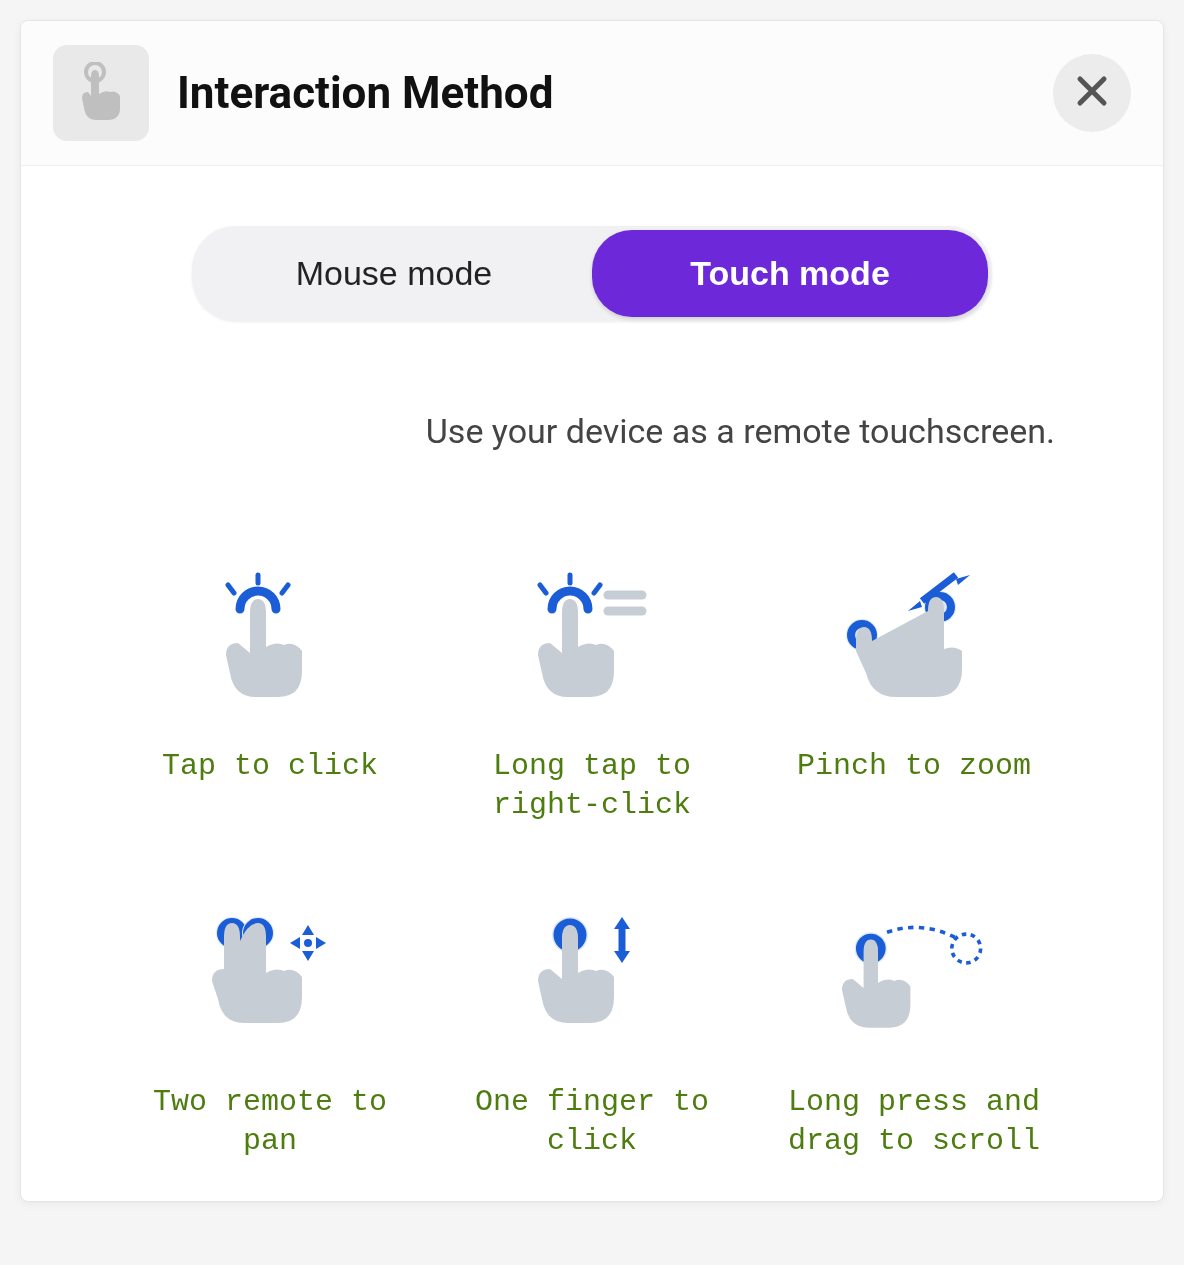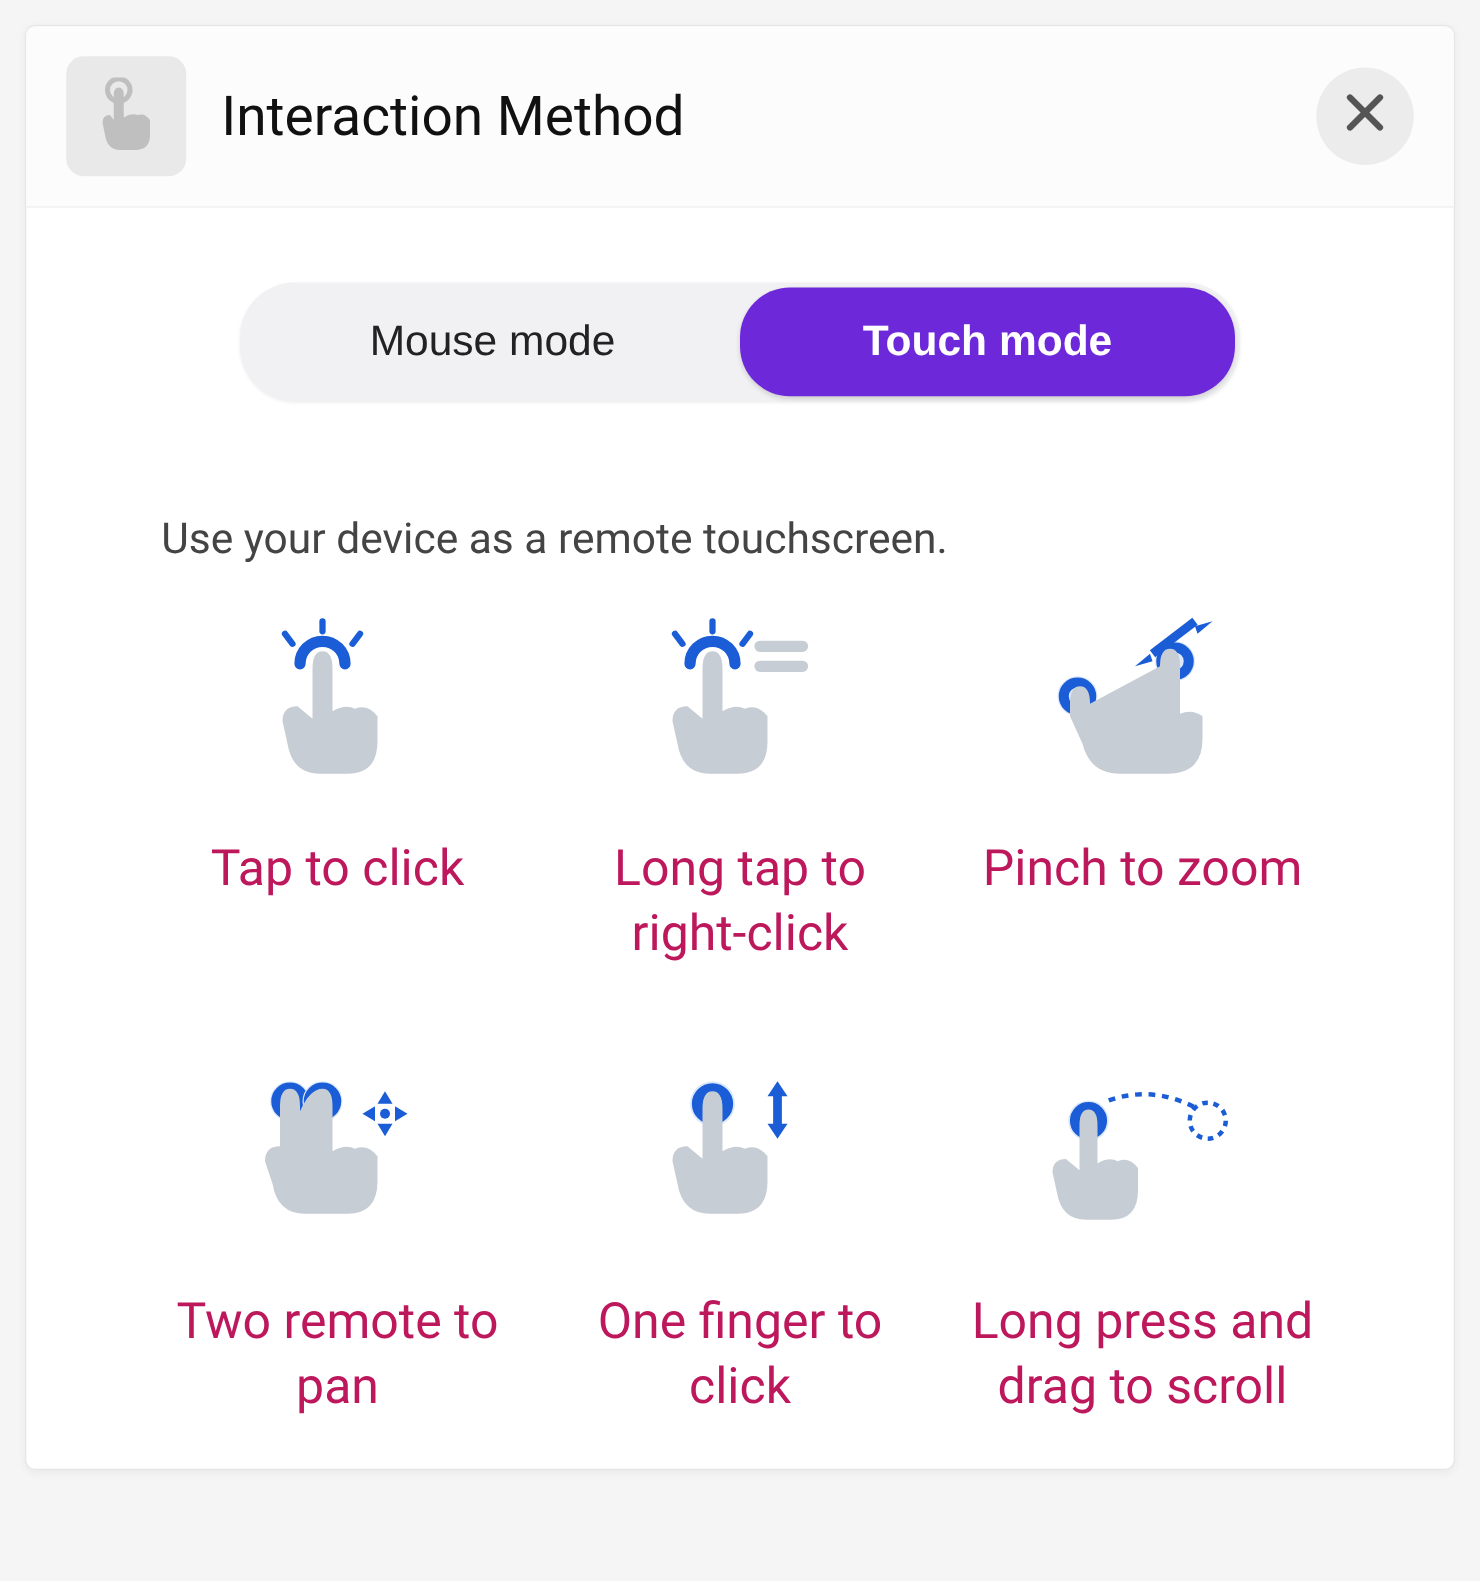--- a/index.html
+++ b/index.html
@@ -35,21 +35,21 @@
       height: 96px;
       background: #e9e9e9;
       border-radius: 14px;
       display: flex;
       align-items: center;
       justify-content: center;
       margin-right: 28px;
     }
     .header-title {
       font-size: 44px;
-      font-weight: 400;
+      font-weight: 700;
       color: #111;
       flex: 1;
     }
     .close-btn {
       width: 78px;
       height: 78px;
       border-radius: 50%;
       background: #ececec;
       border: none;
       display: flex;
@@ -83,24 +83,24 @@
       border: none;
       background: transparent;
     }
     .segment.active {
       background: #6d28d9;
       color: #fff;
       font-weight: 600;
       box-shadow: 0 2px 4px rgba(0,0,0,0.15);
     }
     .description {
-      text-align: left;
+      text-align: right;
       font-size: 34px;
       color: #444;
-      margin-bottom: 40px;
+      margin-bottom: 118px;
     }
     .grid {
       display: grid;
       grid-template-columns: repeat(3, 1fr);
       gap: 80px 40px;
     }
     .gesture {
       display: flex;
       flex-direction: column;
       align-items: center;
@@ -108,24 +108,25 @@
     }
     .gesture-icon {
       width: 180px;
       height: 150px;
       display: flex;
       align-items: center;
       justify-content: center;
       margin-bottom: 28px;
     }
     .gesture-label {
-      font-size: 40px;
-      color: #be185d;
+      font-size: 30px;
+      color: #4d7c0f;
       line-height: 1.3;
       max-width: 280px;
+      font-family: Liberation Mono, monospace;
     }
   </style>
 </head>
 <body>
 
 <div class="modal">
   <div class="header">
     <div class="header-icon">
       <svg width="58" height="62" viewBox="0 0 58 62">
         <circle cx="23" cy="10" r="9" fill="none" stroke="#bfbfbf" stroke-width="4"></circle>

